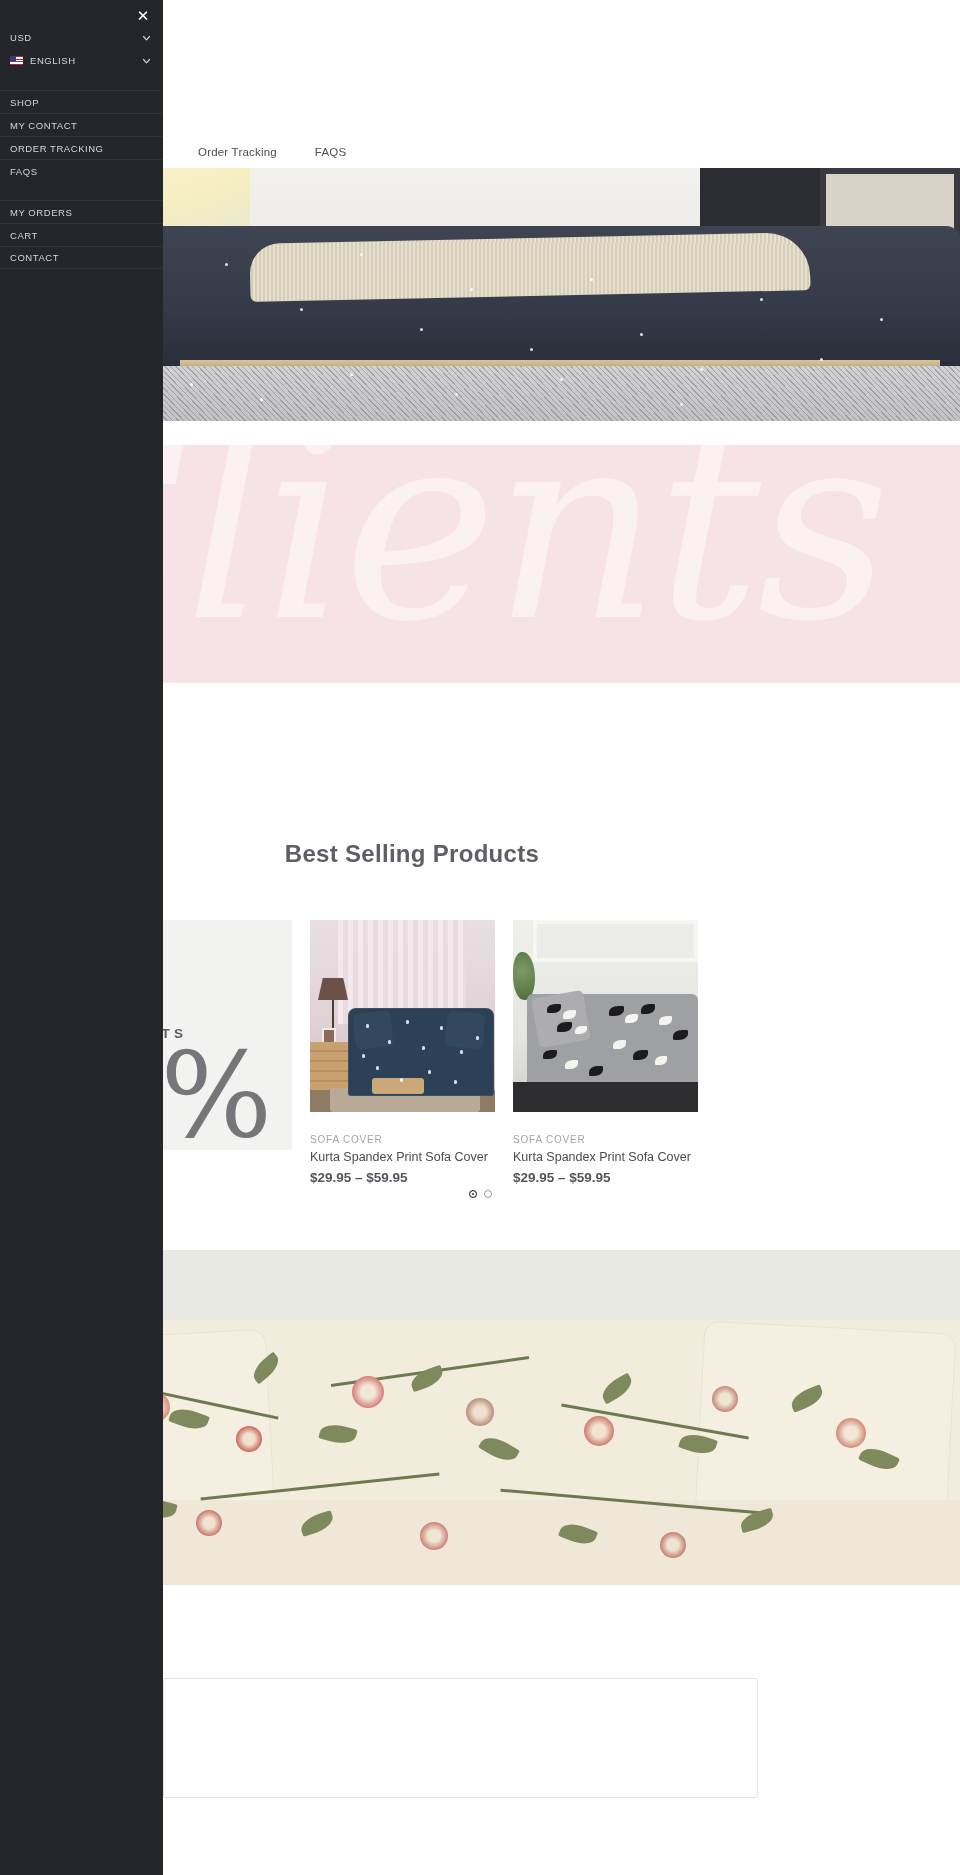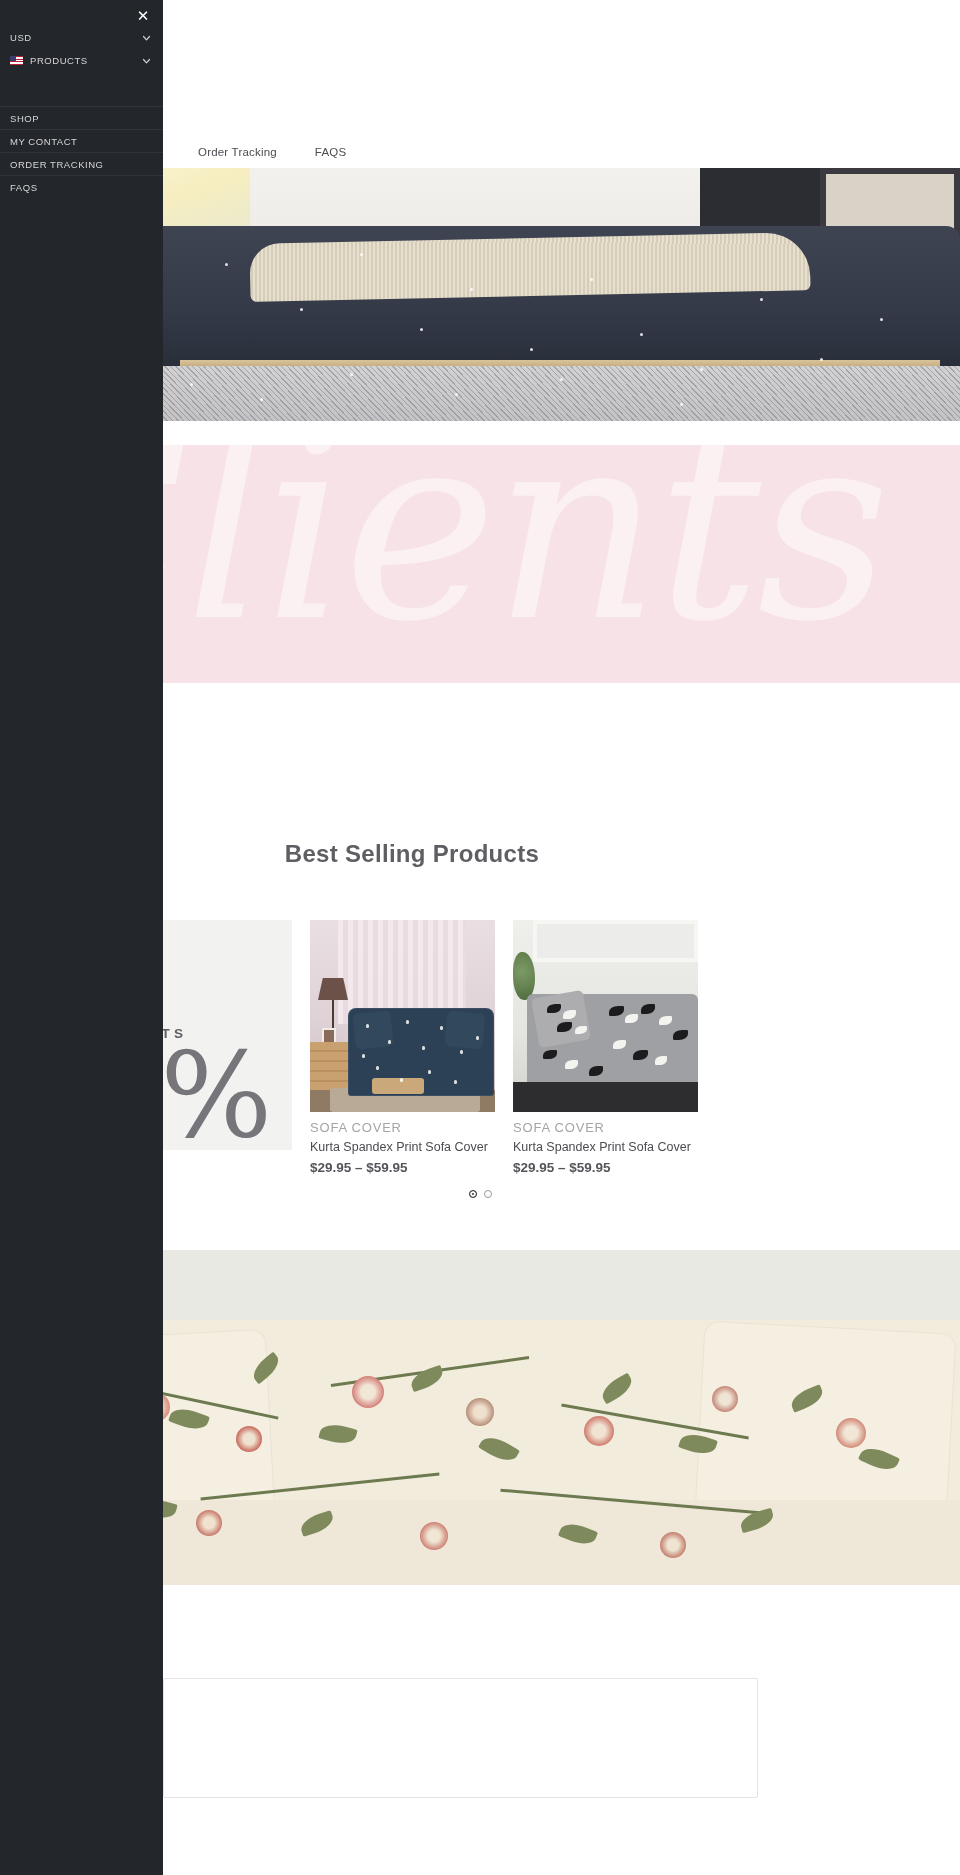--- a/index.html
+++ b/index.html
@@ -241,22 +241,22 @@
   .photo-b { background: linear-gradient(180deg,#efefec 0%,#e4e4e0 60%,#cfcfcb 100%); }
   .photo-b .molding { position:absolute; left:20px; top:0; width:165px; height:42px; border:4px solid #f6f6f3; background:#ececeA; }
   .photo-b .plant { position:absolute; left:0; top:32px; width:22px; height:48px; background:radial-gradient(circle at 40% 40%,#7c9b64,#4f6a3e); border-radius:40% 55% 45% 50%; }
   .photo-b .sofa { position:absolute; left:14px; top:74px; width:171px; height:94px; background:#9fa0a3; border-radius:6px 6px 3px 3px; }
   .photo-b .cushion { position:absolute; left:22px; top:74px; width:52px; height:50px; background:#adadb0; border-radius:5px; transform:rotate(-10deg); }
   .photo-b .leaf { position:absolute; background:#1c1c1e; border-radius:60% 10% 60% 10%; }
   .photo-b .leafw { position:absolute; background:#f3f3f0; border-radius:60% 10% 60% 10%; }
   .photo-b .floor { position:absolute; left:0; top:162px; width:185px; height:30px; background:#2d2d2f; }
 
   .product-cat {
-    margin-top: 8px;
-    font-size: 13px;
+    margin-top: 22px;
+    font-size: 10px;
     letter-spacing: .8px;
     color: #a5a5a9;
   }
   .product-name {
     margin-top: 5px;
     font-size: 12.5px;
     color: #4b4b50;
   }
   .product-price {
     margin-top: 6px;
@@ -363,21 +363,21 @@
         #b22234 84% 100%);
     position: relative;
     flex: 0 0 auto;
   }
   .flag::after {
     content: "";
     position: absolute; left: 0; top: 0;
     width: 6px; height: 5px;
     background: #3c3b6e;
   }
-  .drawer-menu { margin-top: 34px; }
+  .drawer-menu { margin-top: 18px; }
   .drawer-item {
     height: 23px;
     display: flex;
     align-items: center;
     padding-left: 10px;
     font-size: 9.5px;
     letter-spacing: .55px;
     color: #d5d6d9;
     border-top: 1px solid #303338;
     text-decoration: none;
@@ -566,30 +566,35 @@
       <span>USD</span>
       <span class="chev">
         <svg viewBox="0 0 12 12" width="9" height="9" fill="none" stroke="#cfd0d4" stroke-width="1.6" stroke-linecap="round" stroke-linejoin="round">
           <polyline points="2,4 6,8.4 10,4"></polyline>
         </svg>
       </span>
     </div>
 
     <div class="drawer-row language">
       <span class="flag"></span>
-      <span>PRODUCTS</span>
+      <span>ENGLISH</span>
       <span class="chev">
         <svg viewBox="0 0 12 12" width="9" height="9" fill="none" stroke="#cfd0d4" stroke-width="1.6" stroke-linecap="round" stroke-linejoin="round">
           <polyline points="2,4 6,8.4 10,4"></polyline>
         </svg>
       </span>
     </div>
 
     <nav class="drawer-menu">
       <a class="drawer-item">SHOP</a>
       <a class="drawer-item">MY CONTACT</a>
       <a class="drawer-item">ORDER TRACKING</a>
       <a class="drawer-item">FAQS</a>
     </nav>
 
+    <nav class="drawer-menu second">
+      <a class="drawer-item">MY ORDERS</a>
+      <a class="drawer-item">CART</a>
+      <a class="drawer-item">CONTACT</a>
+    </nav>
   </aside>
 
 </div>
 
 </body></html>

